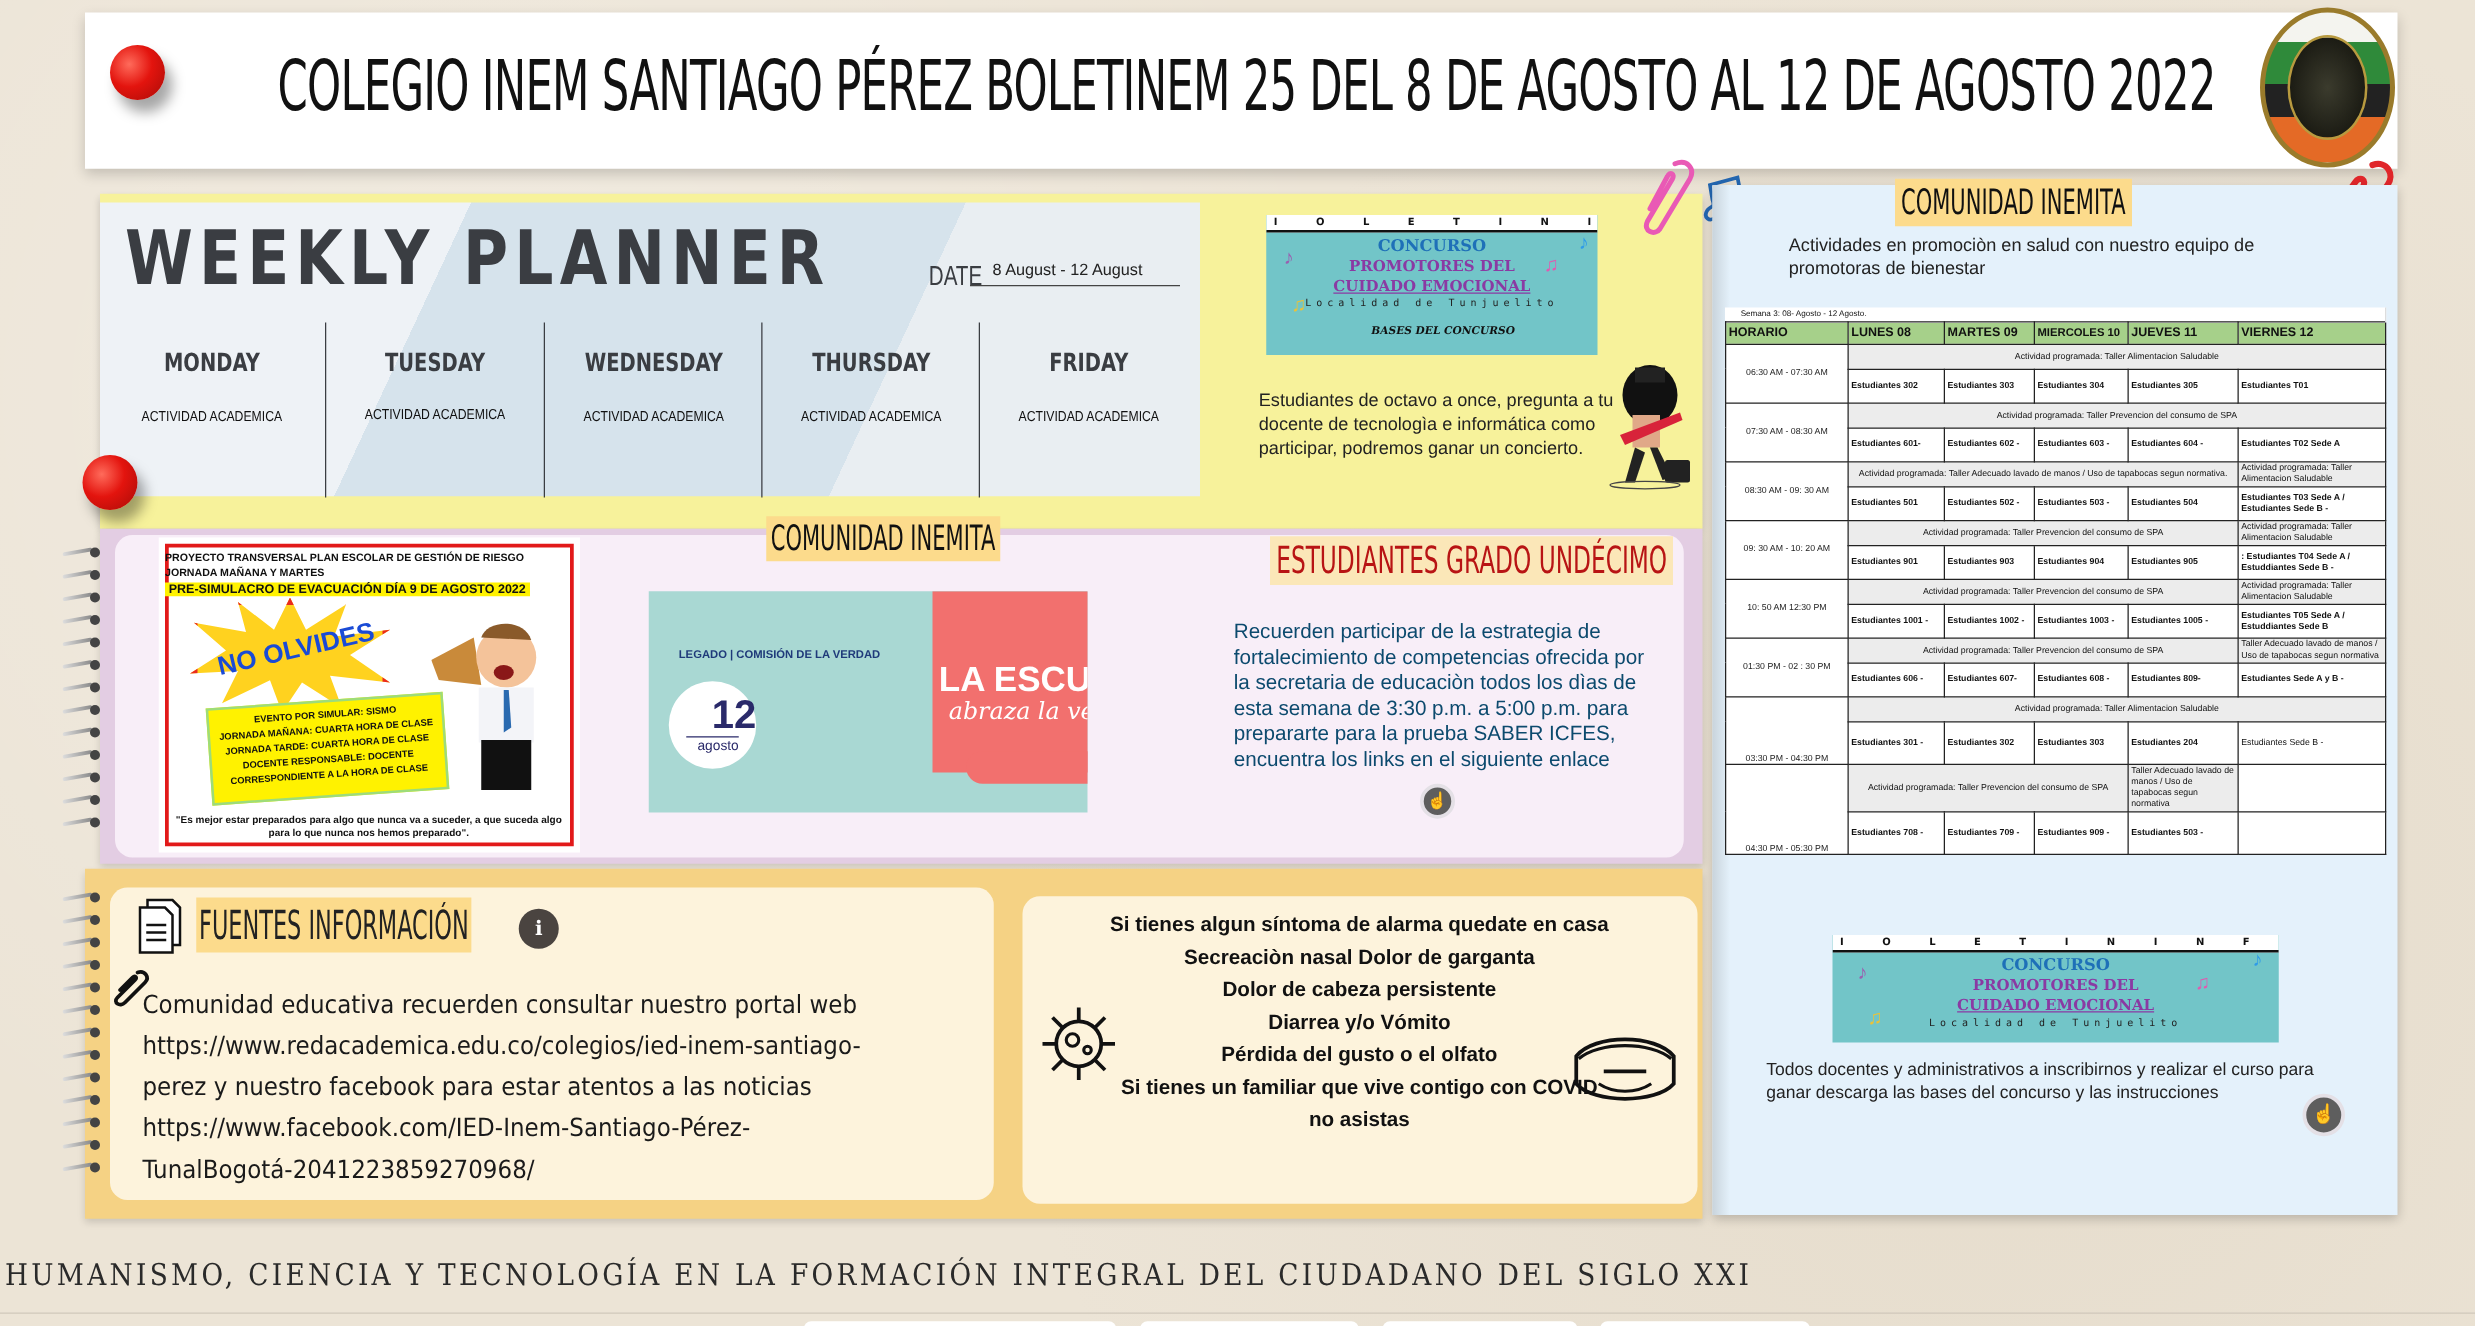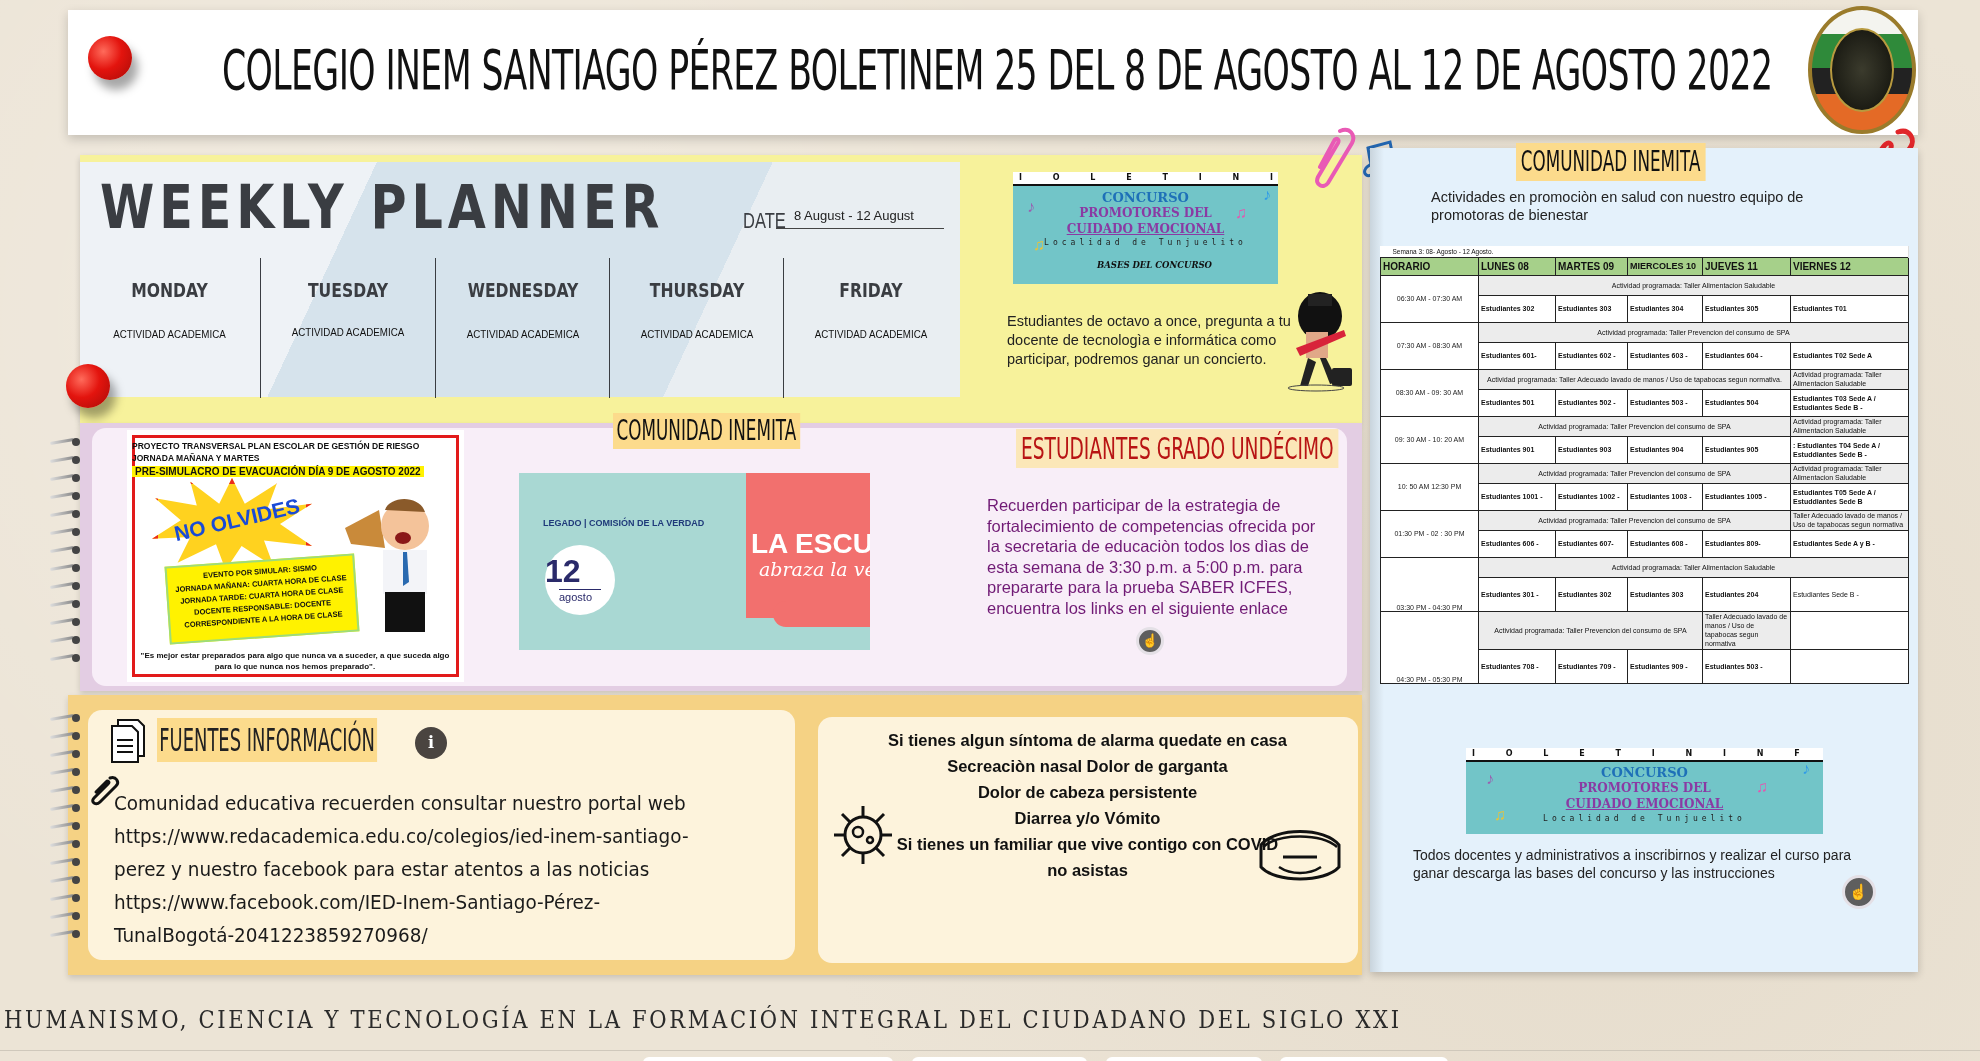--- a/index.html
+++ b/index.html
@@ -106,29 +106,29 @@
   .shouter { left: 345px; top: 488px; width: 92px; height: 150px; }
   .evac-quote { left: 140px; top: 650px; width: 310px; text-align: center; font-size: 8px; font-weight: bold; color: #111; line-height: 11px; }
 
   .tag-heading {
     background: #fcdb8c; font-family: "DejaVu Sans", sans-serif;
     color: #111; white-space: nowrap; transform-origin: left top;
   }
   .verdad-img { left: 519px; top: 473px; width: 351px; height: 177px; background: #a9d8d3; overflow: hidden; }
   .verdad-red { position: absolute; left: 227px; top: 0; width: 177px; height: 145px; background: #f2706e; }
   .verdad-legado { position: absolute; left: 24px; top: 45px; font-size: 9px; font-weight: bold; color: #1f3a7a; white-space: nowrap; }
-  .verdad-circle { position: absolute; left: 26px; top: 72px; width: 70px; height: 70px; border-radius: 50%; background: #fff; text-align: left; color: #2a2a6a; }
+  .verdad-circle { position: absolute; left: 16px; top: 72px; width: 70px; height: 70px; border-radius: 50%; background: #fff; text-align: right; color: #2a2a6a; }
   .verdad-12 { display: block; font-size: 32px; font-weight: bold; line-height: 36px; margin-top: 8px; }
   .verdad-ag { display: block; font-size: 11px; border-top: 1.5px solid #2a2a6a; margin: 0 14px; line-height: 14px; }
   .verdad-esc { position: absolute; left: 232px; top: 55px; font-size: 28px; font-weight: bold; color: #fff; white-space: nowrap; }
   .verdad-abraza { position: absolute; left: 240px; top: 85px; font-family: "DejaVu Serif", serif; font-style: italic; font-size: 19px; color: #fff; white-space: nowrap; }
   .verdad-hand { position: absolute; left: 254px; top: 128px; width: 120px; height: 26px; background: #f2706e; border-radius: 14px 4px 4px 14px; }
 
   .undecimo-title { left: 1016px; top: 429px; padding: 2px 8px; background: #fbe7b8; color: #b81414; font-family: "DejaVu Sans", sans-serif; font-size: 30px; white-space: nowrap; transform: scaleX(0.62); transform-origin: left top; }
-  .undecimo-text { left: 987px; top: 495px; width: 330px; font-size: 16.5px; line-height: 20.5px; color: #701a75; }
+  .undecimo-text { left: 987px; top: 495px; width: 330px; font-size: 16.5px; line-height: 20.5px; color: #0c4a6e; }
   .hand-btn {
     width: 28px; height: 28px; border-radius: 50%; background: #5e5e5e;
     border: 3px solid #e4e0e6; color: #fff; font-size: 13px; text-align: center; line-height: 22px;
   }
 
   
   .panel-orange { left: 68px; top: 695px; width: 1294px; height: 280px; background: #f5d284; box-shadow: 0 3px 6px rgba(0,0,0,0.15); }
   .fuentes-card { left: 88px; top: 710px; width: 707px; height: 250px; background: #fdf3dc; border-radius: 14px; }
   .fuentes-title { left: 157px; top: 718px; padding: 0 4px; height: 44px; background: #fcdb8c; font-family: "DejaVu Sans", sans-serif; font-size: 32px; line-height: 44px; transform: scaleX(0.56); transform-origin: left top; white-space: nowrap; }
   .doc-icon { left: 108px; top: 718px; width: 40px; height: 46px; }
@@ -350,20 +350,21 @@
   <path d="M24 6 C30 4 34 10 30 14 L14 30 C10 34 4 30 8 26 L22 12 C24 10 22 8 20 10 L10 20" fill="none" stroke="#111" stroke-width="3" stroke-linecap="round"></path>
 </svg>
 <div class="abs fuentes-text">Comunidad educativa recuerden consultar  nuestro portal web https://www.redacademica.edu.co/colegios/ied-inem-santiago-perez y nuestro  facebook para estar atentos a las noticias   https://www.facebook.com/IED-Inem-Santiago-Pérez-TunalBogotá-2041223859270968/</div>
 
 <div class="abs covid-card"></div>
 <div class="abs covid-list">
   <span class="covid-line">Si tienes algun síntoma de alarma quedate en casa</span>
   <span class="covid-line">Secreaciòn nasal Dolor de garganta</span>
   <span class="covid-line">Dolor de cabeza persistente</span>
   <span class="covid-line">Diarrea y/o Vómito</span>
+  <span class="covid-line">Pérdida del gusto o el olfato</span>
   <span class="covid-line" style="padding:0 60px;">Si tienes un familiar que vive contigo con COVID no asistas</span>
 </div>
 <svg class="abs virus-icon" viewBox="0 0 70 70">
   <circle cx="35" cy="35" r="18" fill="none" stroke="#111" stroke-width="3"></circle>
   <g stroke="#111" stroke-width="3" fill="none">
     <line x1="35" y1="17" x2="35" y2="6"></line>
       <line x1="35" y1="53" x2="35" y2="64"></line>
     <line x1="17" y1="35" x2="6" y2="35"></line>
       <line x1="53" y1="35" x2="64" y2="35"></line>
     <line x1="22" y1="22" x2="14" y2="14"></line>

